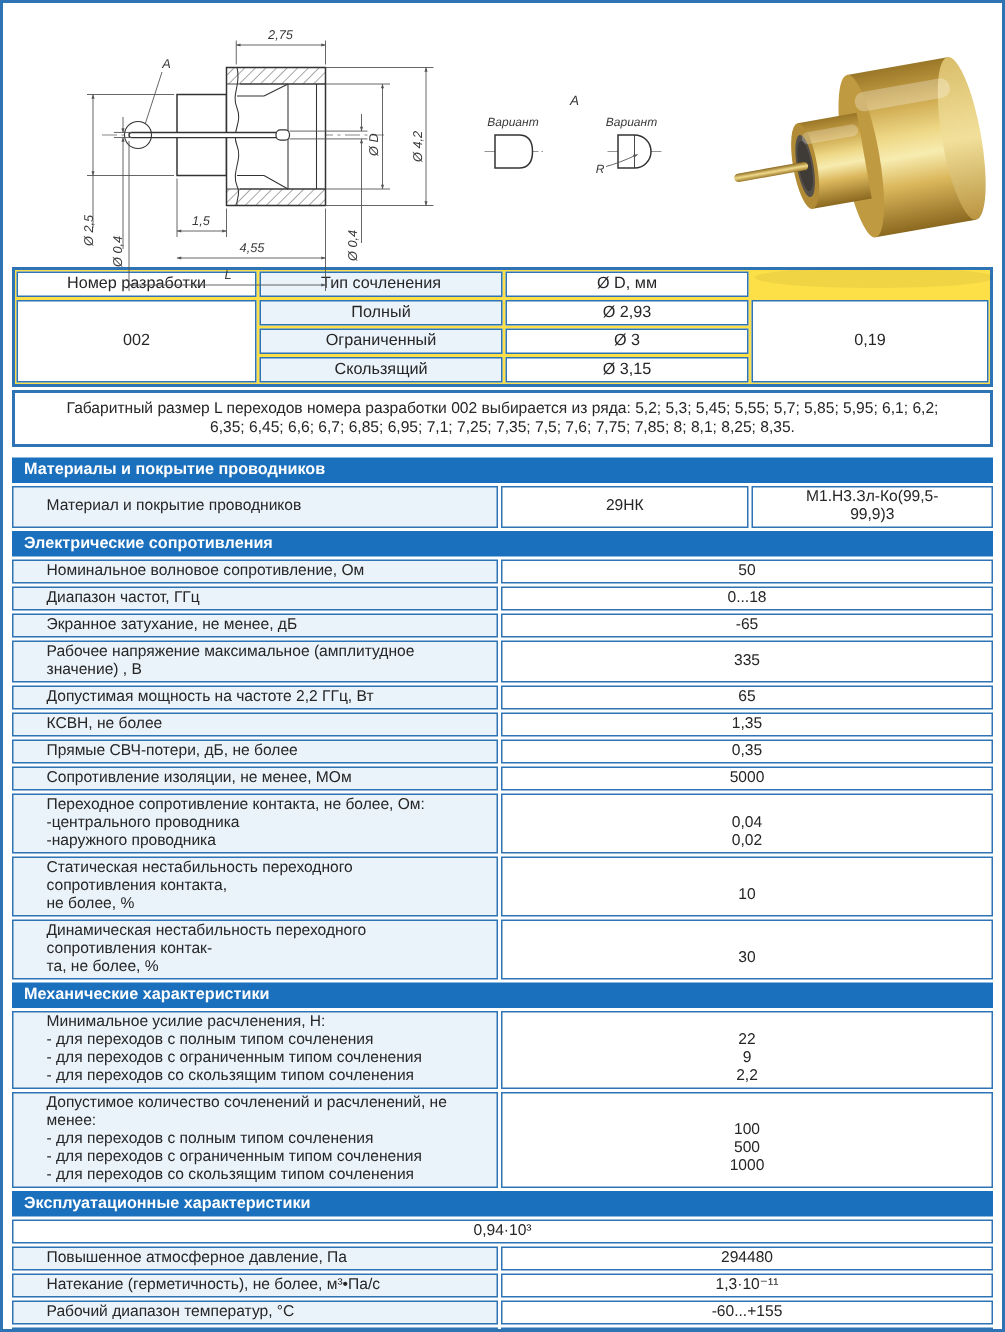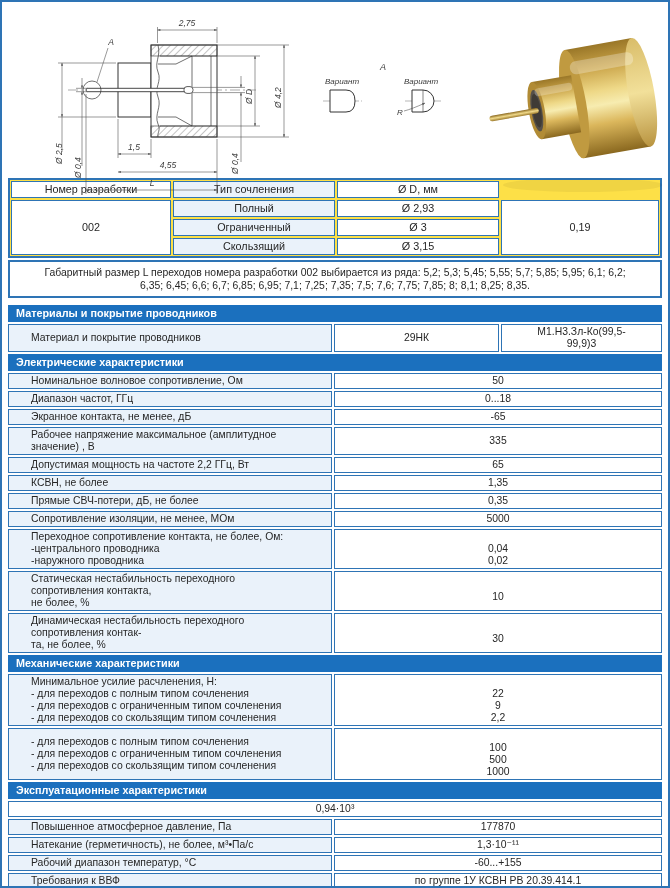--- a/index.html
+++ b/index.html
@@ -177,40 +177,40 @@
 
   <div class="specs">
       <div class="bar">Материалы и покрытие проводников</div>
       <div class="srow">
         <div class="scell slabel">
           <div>Материал и покрытие проводников</div>
         </div>
         <div class="scell sval half">29НК</div>
         <div class="scell sval">М1.Н3.Зл-Ко(99,5-99,9)3</div>
       </div>
-      <div class="bar">Электрические характеристики</div>
+      <div class="bar">Электрические сопротивления</div>
       <div class="srow">
         <div class="scell slabel">
           <div>Номинальное волновое сопротивление, Ом</div>
         </div>
         <div class="scell sval">
           <div>50</div>
         </div>
       </div>
       <div class="srow">
         <div class="scell slabel">
           <div>Диапазон частот, ГГц</div>
         </div>
         <div class="scell sval">
           <div>0...18</div>
         </div>
       </div>
       <div class="srow">
         <div class="scell slabel">
-          <div>Экранное контакта, не менее, дБ</div>
+          <div>Экранное затухание, не менее, дБ</div>
         </div>
         <div class="scell sval">
           <div>-65</div>
         </div>
       </div>
       <div class="srow">
         <div class="scell slabel">
           <div>Рабочее напряжение максимальное (амплитудное значение) , В</div>
         </div>
         <div class="scell sval">
@@ -291,20 +291,21 @@
         </div>
         <div class="scell sval">
           <div>&nbsp;</div>
           <div>22</div>
           <div>9</div>
           <div>2,2</div>
         </div>
       </div>
       <div class="srow">
         <div class="scell slabel">
+          <div>Допустимое количество сочленений и расчленений, не менее:</div>
           <div>- для переходов с полным типом сочленения</div>
           <div>- для переходов с ограниченным типом сочленения</div>
           <div>- для переходов со скользящим типом сочленения</div>
         </div>
         <div class="scell sval">
           <div>&nbsp;</div>
           <div>100</div>
           <div>500</div>
           <div>1000</div>
         </div>
@@ -313,21 +314,21 @@
       <div class="srow">
         <div class="scell sval">
           <div>0,94·10³</div>
         </div>
       </div>
       <div class="srow">
         <div class="scell slabel">
           <div>Повышенное атмосферное давление, Па</div>
         </div>
         <div class="scell sval">
-          <div>177870</div>
+          <div>294480</div>
         </div>
       </div>
       <div class="srow">
         <div class="scell slabel">
           <div>Натекание (герметичность), не более, м³•Па/с</div>
         </div>
         <div class="scell sval">
           <div>1,3·10⁻¹¹</div>
         </div>
       </div>

